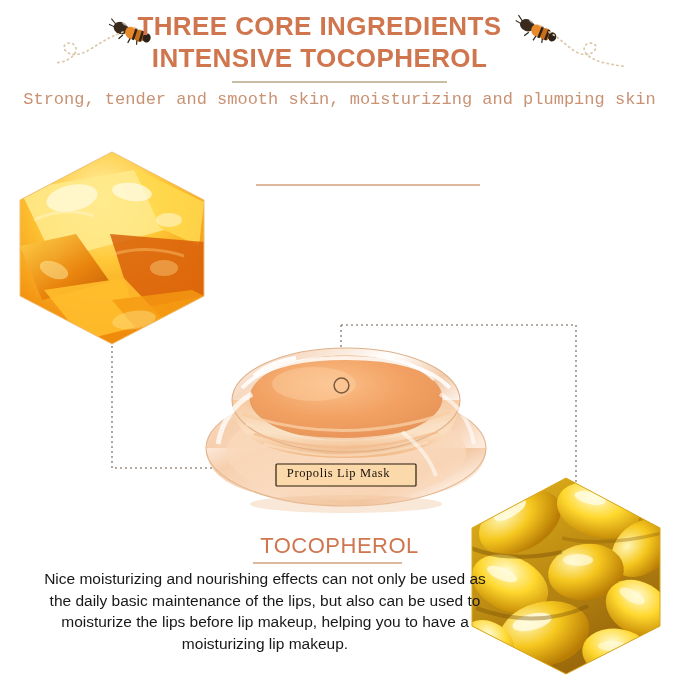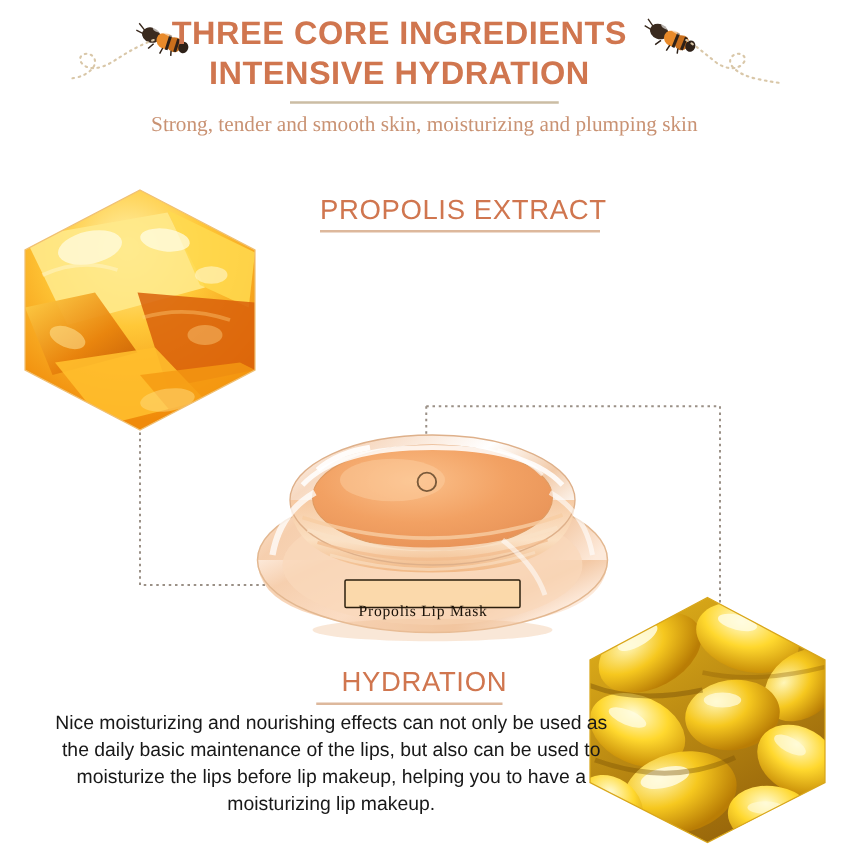--- a/index.html
+++ b/index.html
@@ -48,21 +48,21 @@
     height: 2px;
     background: #cbbda4;
   }
   .subtitle {
     position: absolute;
     top: 90px;
     width: 679px;
     text-align: center;
     color: #c99273;
     font-size: 17px;
-    font-family: Liberation Serif, serif;
+    font-family: Liberation Mono, monospace;
   }
 
   
   .bee { position: absolute; }
   #bee-left  { left: 104px; top: 12px; }
   #bee-right { left: 510px; top: 10px; }
   .bee-trail { position: absolute; }
   #bee-trail-left  { left: 55px;  top: 30px; }
   #bee-trail-right { left: 547px; top: 28px; }
 
@@ -114,21 +114,21 @@
   #jar {
     position: absolute;
     left: 202px;
     top: 336px;
     width: 288px;
     height: 178px;
   }
   #jar-label-text {
     position: absolute;
     left: 276px;
-    top: 482px;
+    top: 466px;
     width: 125px;
     text-align: center;
     font-family: "Liberation Serif", serif;
     font-size: 12.5px;
     letter-spacing: 0.6px;
     color: #1a1208;
     white-space: nowrap;
   }
 </style>
 </head>
@@ -170,21 +170,21 @@
         <path d="M10 18 L4 14 M10 21 L3.5 20" stroke="#3a2a1e" stroke-width="1.1" fill="none"></path>
         <path d="M20 26 L17 31 M28 27 L27 32 M35 27 L36 31" stroke="#2e2118" stroke-width="1.2" fill="none"></path>
       </g>
     </svg>
 
     <svg class="bee-trail" id="bee-trail-right" width="80" height="44" viewBox="0 0 80 44">
       <path d="M2 4 C12 10, 18 16, 26 22 C34 28, 44 28, 48 22 C52 16, 42 12, 38 18 C34 24, 44 32, 58 35 C66 36.8, 74 38, 79 38.6" fill="none" stroke="#d9c7a8" stroke-width="1.7" stroke-linecap="round" stroke-dasharray="1.3 3.6"></path>
     </svg>
 
     <div class="title-line" id="title-line-1">THREE CORE INGREDIENTS</div>
-    <div class="title-line" id="title-line-2">INTENSIVE HYDRATION</div>
+    <div class="title-line" id="title-line-2">INTENSIVE TOCOPHEROL</div>
     <div class="title-divider"></div>
     <div class="subtitle">Strong, tender and smooth skin, moisturizing and plumping skin</div>
   </div>
 
   <svg class="connectors" width="679" height="679" viewBox="0 0 679 679">
     <g fill="none" stroke="#9a9086" stroke-width="1.6" stroke-dasharray="2 3">
 
       <path d="M112 336 L112 468 L278 468"></path>
 
       <path d="M341 325 L576 325 L576 492"></path>
@@ -342,20 +342,19 @@
 
       <ellipse cx="144" cy="168" rx="96" ry="9" fill="#f0c49c" opacity="0.4"></ellipse>
     </svg>
   </div>
   <div id="jar-label-text">Propolis Lip Mask</div>
 
   <svg style="position:absolute;left:332px;top:376px;" width="19" height="19" viewBox="0 0 19 19">
     <circle cx="9.5" cy="9.5" r="7.4" fill="none" stroke="#7a5a3a" stroke-width="1.5"></circle>
   </svg>
 
-  <div class="section-heading" id="propolis-heading">PROPOLIS  EXTRACT</div>
   <div class="heading-rule" id="propolis-rule"></div>
 
-  <div class="section-heading" id="tocopherol-heading">HYDRATION</div>
+  <div class="section-heading" id="tocopherol-heading">TOCOPHEROL</div>
   <div class="heading-rule" id="tocopherol-rule"></div>
   <div class="body-copy" id="tocopherol-body">Nice moisturizing and nourishing effects can not only be used as the daily basic maintenance of the lips, but also can be used to moisturize the lips before lip makeup, helping you to have a moisturizing lip makeup.</div>
 
 </div>
 
 </body></html>

